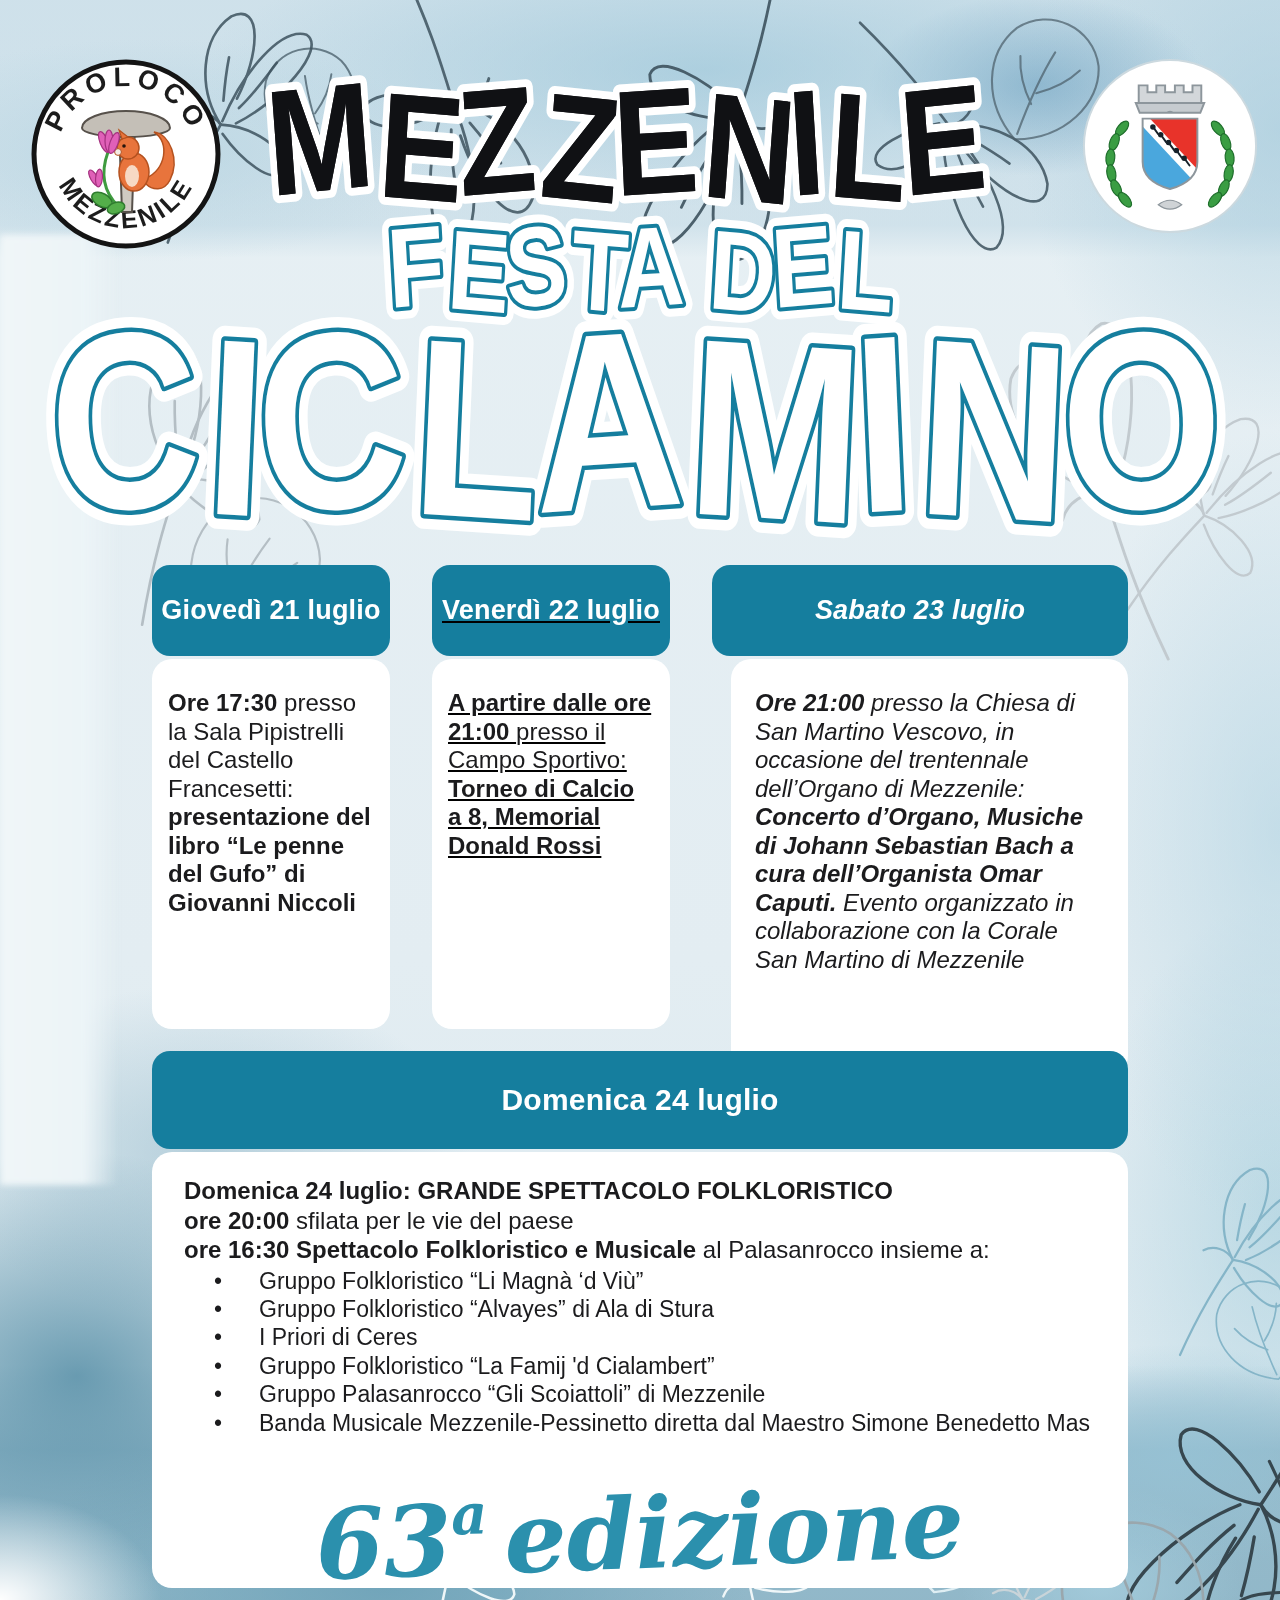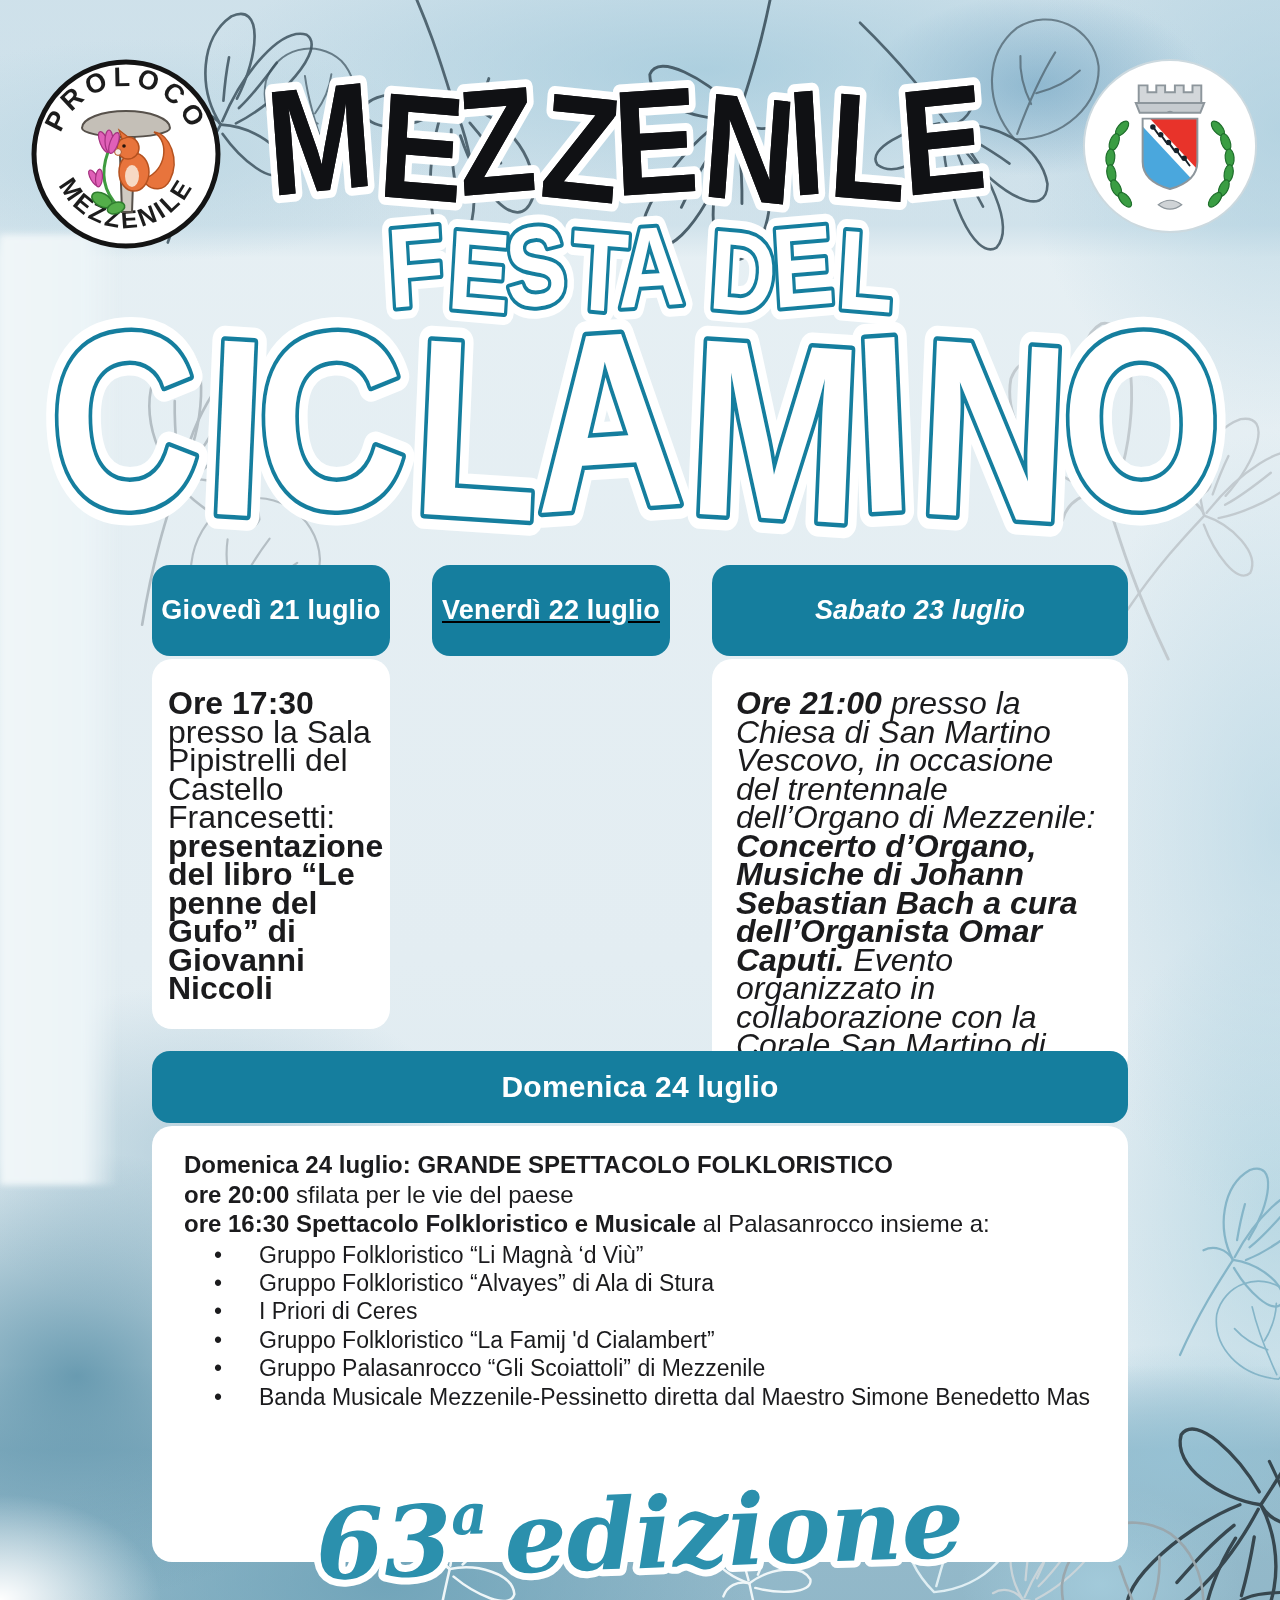--- a/index.html
+++ b/index.html
@@ -37,30 +37,30 @@
 
   
   .titles{position:absolute;left:0;top:0;}
 
   
   .card{position:absolute;}
   .card-head{display:flex;align-items:center;justify-content:center;
     height:91px;border-radius:18px;background:#157E9E;color:#fff;
     font-weight:bold;font-size:27px;letter-spacing:.2px;}
   .card-body{margin-top:3px;background:#fff;border-radius:20px;
-    color:#1b1b1d;font-size:32px;line-height:28.5px;}
+    color:#1b1b1d;font-size:24px;line-height:28.5px;}
   .card-1{left:152px;top:565px;width:238px;}
   .card-2{left:432px;top:565px;width:238px;text-decoration:underline;}
   .card-3{left:712px;top:565px;width:416px;font-style:italic;}
   .card-1 .card-body,.card-2 .card-body{height:370px;padding:30px 16px 0 16px;box-sizing:border-box;}
-  .card-3 .card-body{height:417px;padding:30px 24px 0 24px;box-sizing:border-box;}
+  .card-3 .card-body{height:417px;padding:30px 24px 0 24px;box-sizing:border-box;margin-left:19px;}
   .card-body .b{font-weight:bold;}
 
   .card-sunday{left:152px;top:1051px;width:976px;}
-  .card-sunday .card-head{height:72px;font-size:30px;}
+  .card-sunday .card-head{height:98px;font-size:30px;}
   .card-sunday .card-body{height:436px;padding:24px 34px 0 32px;box-sizing:border-box;
     font-size:24px;line-height:29.5px;}
   .sun-lines p{margin:0;}
   .sun-list{margin:2px 0 0 0;padding:0;list-style:none;font-size:23px;line-height:28.4px;}
   .sun-list li{position:relative;padding-left:75px;}
   .sun-list li::before{content:"\2022";position:absolute;left:30px;top:0;}
 
   
   .edition{position:absolute;left:260px;top:1468px;}
 </style>
@@ -218,20 +218,21 @@
     </g>
   </svg>
 
   <section class="card card-1">
     <header class="card-head">Giovedì 21 luglio</header>
     <div class="card-body"><span class="b">Ore 17:30 </span><span>presso la Sala Pipistrelli del Castello Francesetti: </span><span class="b">presentazione del libro “Le penne del Gufo” di Giovanni Niccoli</span></div>
   </section>
 
   <section class="card card-2">
     <header class="card-head">Venerdì 22 luglio</header>
+    <div class="card-body"><span class="b">A partire dalle ore 21:00 </span><span>presso il Campo Sportivo: </span><span class="b">Torneo di Calcio a 8, Memorial Donald Rossi</span></div>
   </section>
 
   <section class="card card-3">
     <header class="card-head">Sabato 23 luglio</header>
     <div class="card-body"><span class="b">Ore 21:00 </span><span>presso la Chiesa di San Martino Vescovo, in occasione del trentennale dell’Organo di Mezzenile: </span><span class="b">Concerto d’Organo, Musiche di Johann Sebastian Bach a cura dell’Organista Omar Caputi. </span><span>Evento organizzato in collaborazione con la Corale San Martino di Mezzenile</span></div>
   </section>
 
   <section class="card card-sunday">
     <header class="card-head">Domenica 24 luglio</header>
     <div class="card-body">

